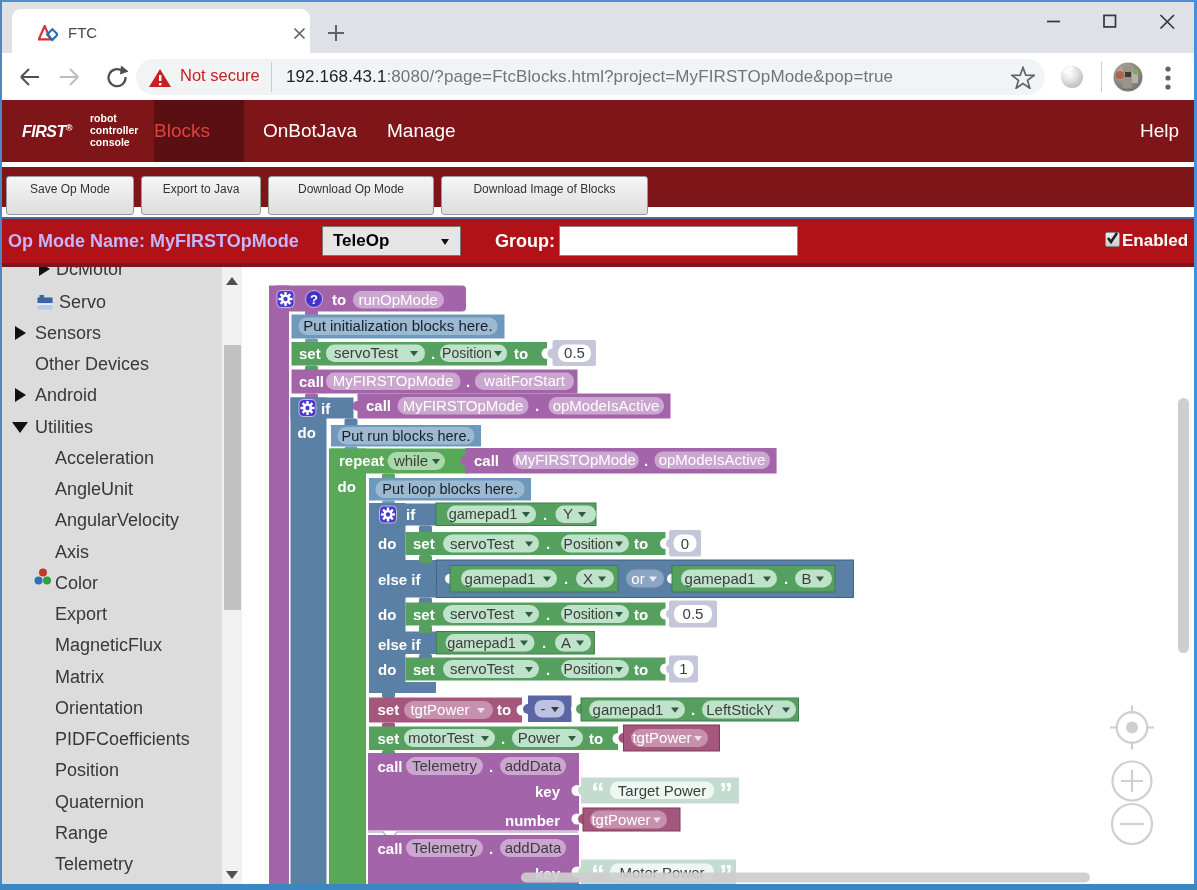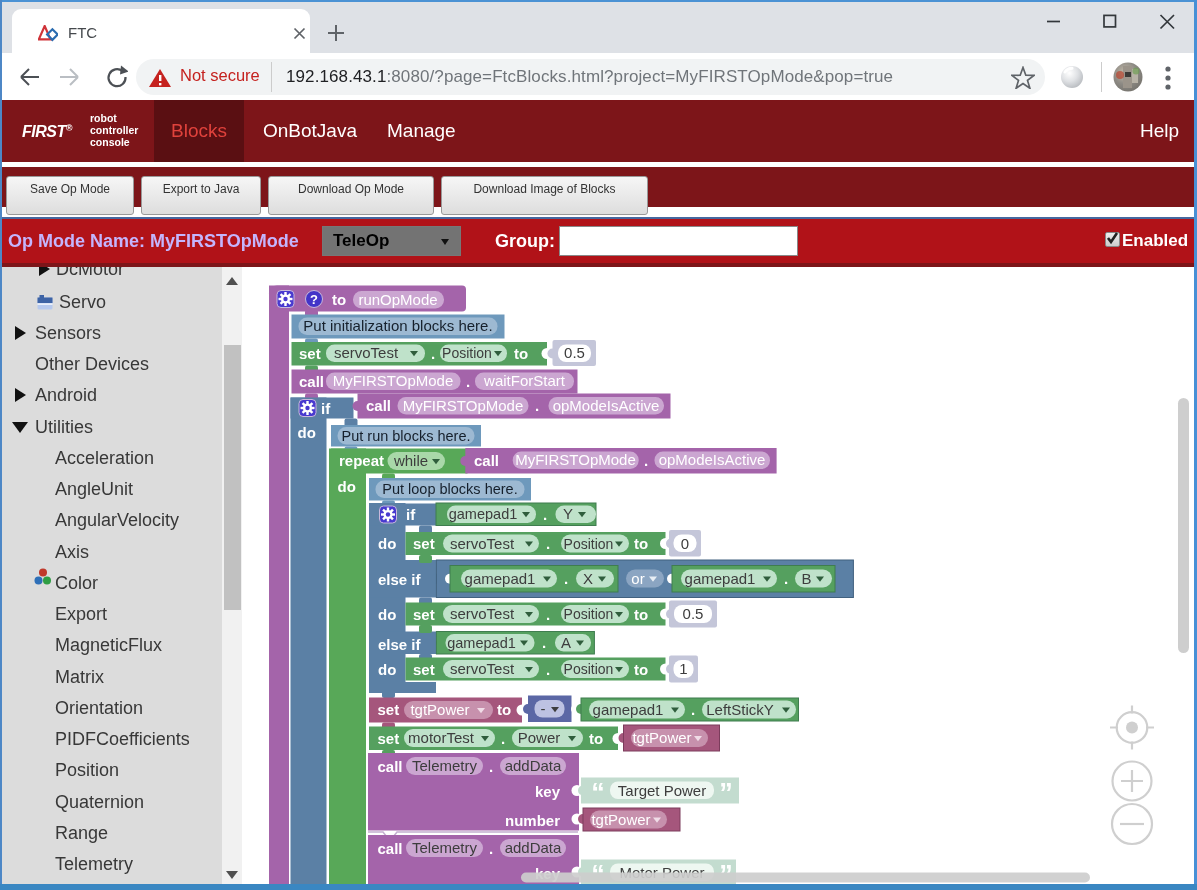--- a/index.html
+++ b/index.html
@@ -18,33 +18,33 @@
 
 #toolbar{position:absolute;left:0;top:53px;width:1197px;height:47.5px;background:#fff}
 #omni{position:absolute;left:136px;top:6px;width:909px;height:36px;background:#f1f3f4;border-radius:18px}
 #notsec{position:absolute;left:180px;top:13px;font-size:16.5px;color:#c5221f}
 #sep1{position:absolute;left:271px;top:9px;width:1px;height:30px;background:#ccc}
 #url{position:absolute;left:286px;top:13.5px;font-size:17px;letter-spacing:0.1px;color:#202124;white-space:nowrap}
 #url span{color:#70757a}
 #sep2{position:absolute;left:1101px;top:9px;width:1px;height:30px;background:#ccc}
 
 #hdr{position:absolute;left:0;top:100px;width:1197px;height:62px;background:#7d1519}
-#blockstab{position:absolute;left:154px;top:0;width:90px;height:62px;background:#5a0f12;color:#e0423c;font-size:19px;line-height:62px;text-align:center}
+#blockstab{position:absolute;left:154px;top:0;width:90px;height:62px;background:#5a0f12;color:#e0423c;font-size:19px;line-height:62px;text-align:left}
 .nav{position:absolute;top:0;height:62px;line-height:62px;color:#fff;font-size:19px}
 #first{position:absolute;left:22px;top:23px;color:#fff;font-style:italic;font-weight:bold;font-size:16px;letter-spacing:-0.5px}
 #first sup{font-size:9px}
 #rcc{position:absolute;left:90px;top:12px;color:#fff;font-weight:bold;font-size:10.5px;line-height:12px}
 
 #btnbar{position:absolute;left:0;top:167px;width:1197px;height:40px;background:#7d1519}
 .btn{position:absolute;top:9px;height:39px;background:linear-gradient(#f6f6f6,#dddddd);border:1px solid #999;border-radius:3px;font-size:12px;color:#333;font-family:"Liberation Sans",sans-serif;text-align:center;line-height:24px}
 
 #opbar{position:absolute;left:0;top:219px;width:1197px;height:44px;background:#b11218}
 #opbar2{position:absolute;left:0;top:263px;width:1197px;height:4px;background:#7d1519}
 #opname{position:absolute;left:8px;top:12px;color:#c4b5fd;font-weight:bold;font-size:18px}
-#teleop{position:absolute;left:322px;top:7px;width:139px;height:30px;background:#737373;border:1px solid #777;font-weight:bold;font-size:17px;color:#000;line-height:28px;padding-left:10px}
+#teleop{position:absolute;left:322px;top:7px;width:139px;height:30px;background:#e5e5e5;border:1px solid #777;font-weight:bold;font-size:17px;color:#000;line-height:28px;padding-left:10px}
 #teleop .arr{position:absolute;right:11px;top:12px;width:0;height:0;border-left:4.5px solid transparent;border-right:4.5px solid transparent;border-top:6px solid #111}
 #grouplbl{position:absolute;left:495px;top:12px;color:#fff;font-weight:bold;font-size:18px}
 #groupinput{position:absolute;left:559px;top:7px;width:239px;height:30px;background:#fff;border:1px solid #888}
 #enbox{position:absolute;left:1105px;top:13px;width:15px;height:15px;background:linear-gradient(#eee,#ccc);border:1px solid #888;border-radius:2px}
 #enlbl{position:absolute;left:1122px;top:12px;color:#fff;font-weight:bold;font-size:17px}
 
 #content{position:absolute;left:0;top:267px;width:1197px;height:617px;background:#fff}
 #sidebar{position:absolute;left:0;top:0;width:222px;height:617px;background:#dcdcdc;overflow:hidden}
 .ti{position:absolute;color:#383838;font-size:18px;white-space:nowrap}
 .arrR{position:absolute;width:0;height:0;border-top:7px solid transparent;border-bottom:7px solid transparent;border-left:11px solid #111}

